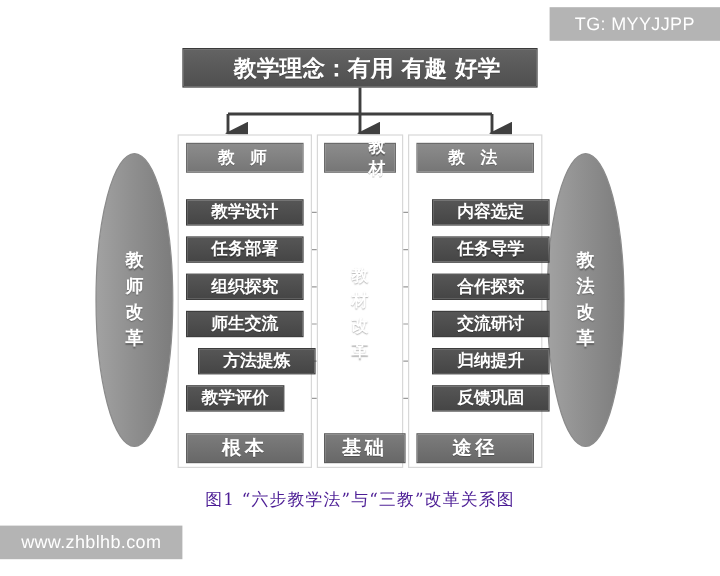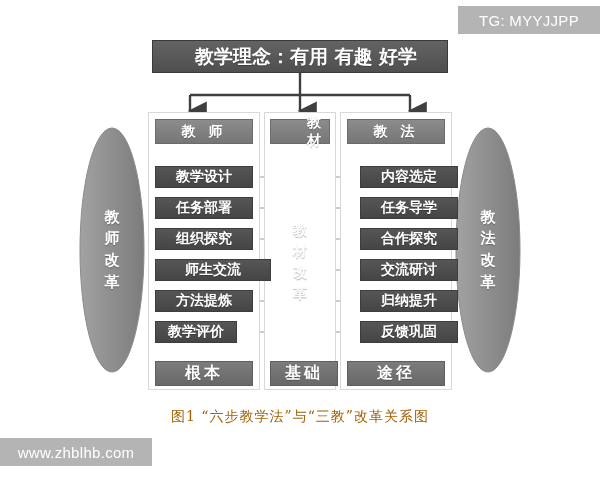--- a/index.html
+++ b/index.html
@@ -119,21 +119,21 @@
   .ell-label span { display: block; }
   .ell-label.mid { font-size: 14px; line-height: 1.5; }
 
   
   .caption {
     position: absolute;
     left: 0; top: 408px;
     width: 600px;
     text-align: center;
     font-size: 14px;
-    color: #a16207;
+    color: #4c1d95;
     font-family: "DejaVu Serif", "Liberation Serif", serif;
     letter-spacing: 1px;
   }
 </style>
 </head>
 <body>
 
 <div class="diagram">
 
   <svg class="svg-layer" viewBox="0 0 600 480">
@@ -195,22 +195,22 @@
 
   <div class="box title-box">教学理念：有用  有趣  好学</div>
 
   <div class="box head-box" style="left:155px; top:119px; width:98px;">教 师</div>
   <div class="box head-box" style="left:270px; top:119px; width:60px;padding-left:36px;">教 材</div>
   <div class="box head-box" style="left:347px; top:119px; width:98px;">教 法</div>
 
   <div class="box item-box" style="left:155px; top:166px; width:98px;">教学设计</div>
   <div class="box item-box" style="left:155px; top:197px; width:98px;">任务部署</div>
   <div class="box item-box" style="left:155px; top:228px; width:98px;">组织探究</div>
-  <div class="box item-box" style="left:155px; top:259px; width:116px;">师生交流</div>
-  <div class="box item-box" style="left:155px; top:290px; width:98px;">方法提炼</div>
+  <div class="box item-box" style="left:155px; top:259px; width:98px;">师生交流</div>
+  <div class="box item-box" style="left:165px; top:290px; width:98px;">方法提炼</div>
   <div class="box item-box" style="left:155px; top:321px; width:82px;">教学评价</div>
 
   <div class="box item-box" style="left:360px; top:166px; width:98px;">内容选定</div>
   <div class="box item-box" style="left:360px; top:197px; width:98px;">任务导学</div>
   <div class="box item-box" style="left:360px; top:228px; width:98px;">合作探究</div>
   <div class="box item-box" style="left:360px; top:259px; width:98px;">交流研讨</div>
   <div class="box item-box" style="left:360px; top:290px; width:98px;">归纳提升</div>
   <div class="box item-box" style="left:360px; top:321px; width:98px;">反馈巩固</div>
 
   <div class="box foot-box" style="left:155px; top:361px; width:98px;">根本</div>

